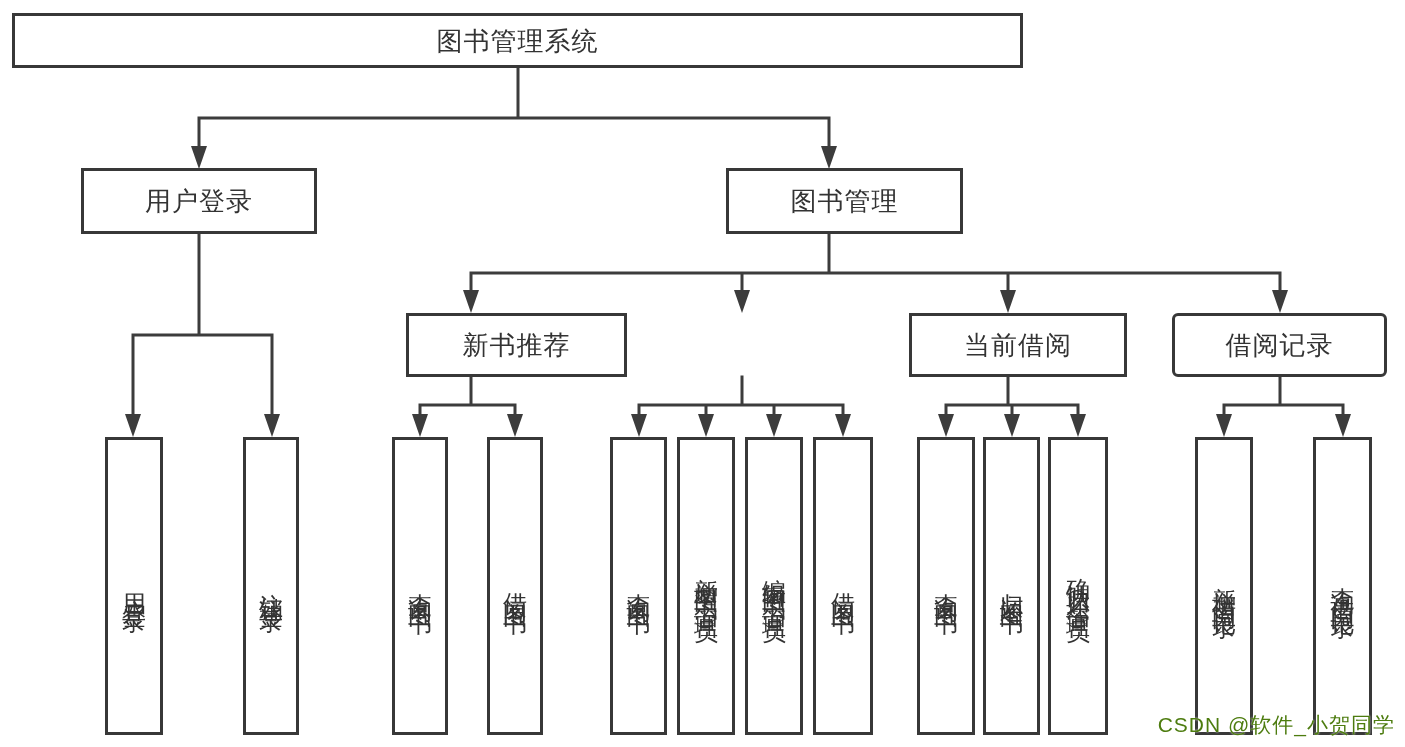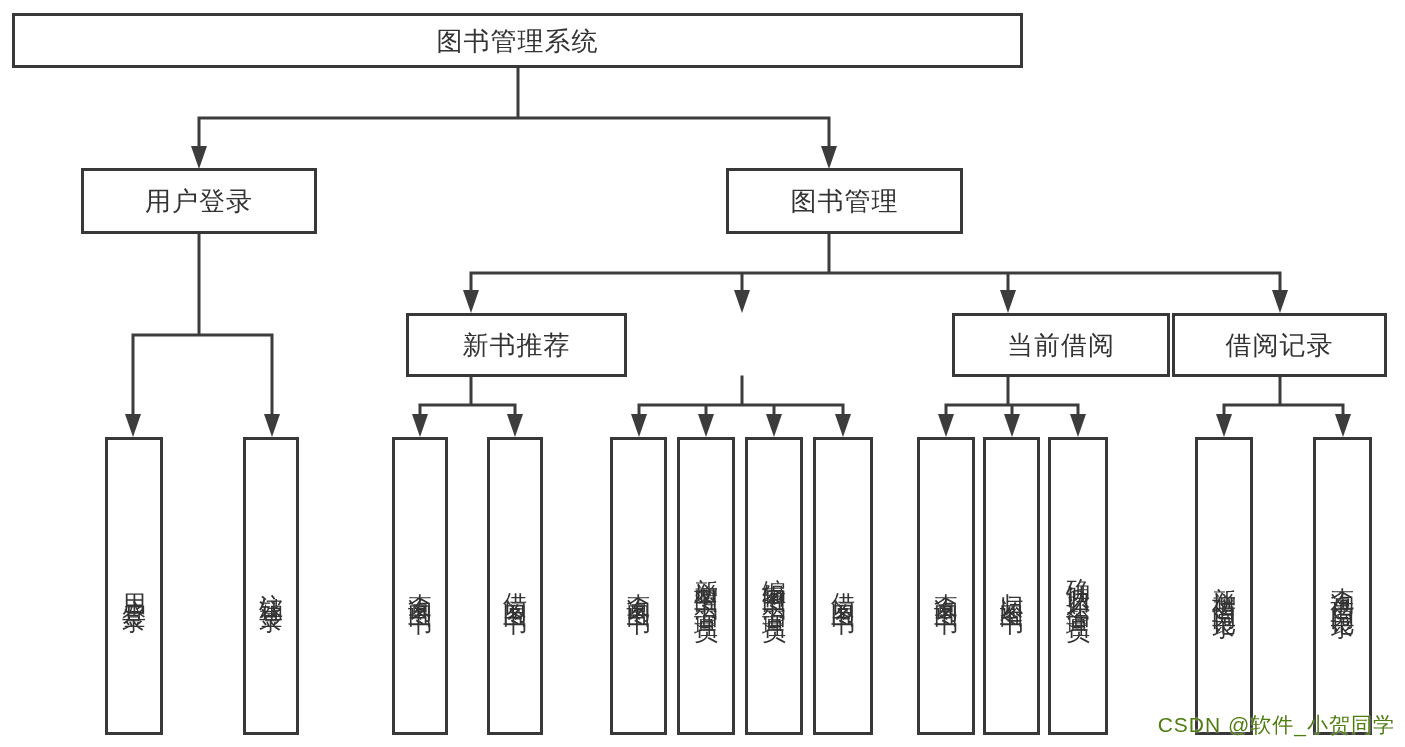--- a/index.html
+++ b/index.html
@@ -105,24 +105,24 @@
   <div class="box" style="left:81px; top:168px; width:236px; height:66px;">
     <span class="hlabel">用户登录</span>
   </div>
   <div class="box" style="left:726px; top:168px; width:237px; height:66px;">
     <span class="hlabel">图书管理</span>
   </div>
 
   <div class="box" style="left:362px; top:313px; width:221px; height:64px;margin-left:44px;">
     <span class="hlabel">新书推荐</span>
   </div>
-  <div class="box" style="left:952px; top:313px; width:218px; height:64px;">
+  <div class="box" style="left:909px; top:313px; width:218px; height:64px;">
     <span class="hlabel">当前借阅</span>
   </div>
-  <div class="box" style="left:1172px; top:313px; width:215px; height:64px;">
+  <div class="box" style="left:1172px; top:313px; width:215px; height:64px;border-radius:6px;">
     <span class="hlabel">借阅记录</span>
   </div>
 
   <div class="box" style="left:105px; top:437px; width:58px; height:298px;">
     <span class="vlabel">用户登录</span>
   </div>
   <div class="box" style="left:243px; top:437px; width:56px; height:298px;">
     <span class="vlabel">注销登录</span>
   </div>
 

